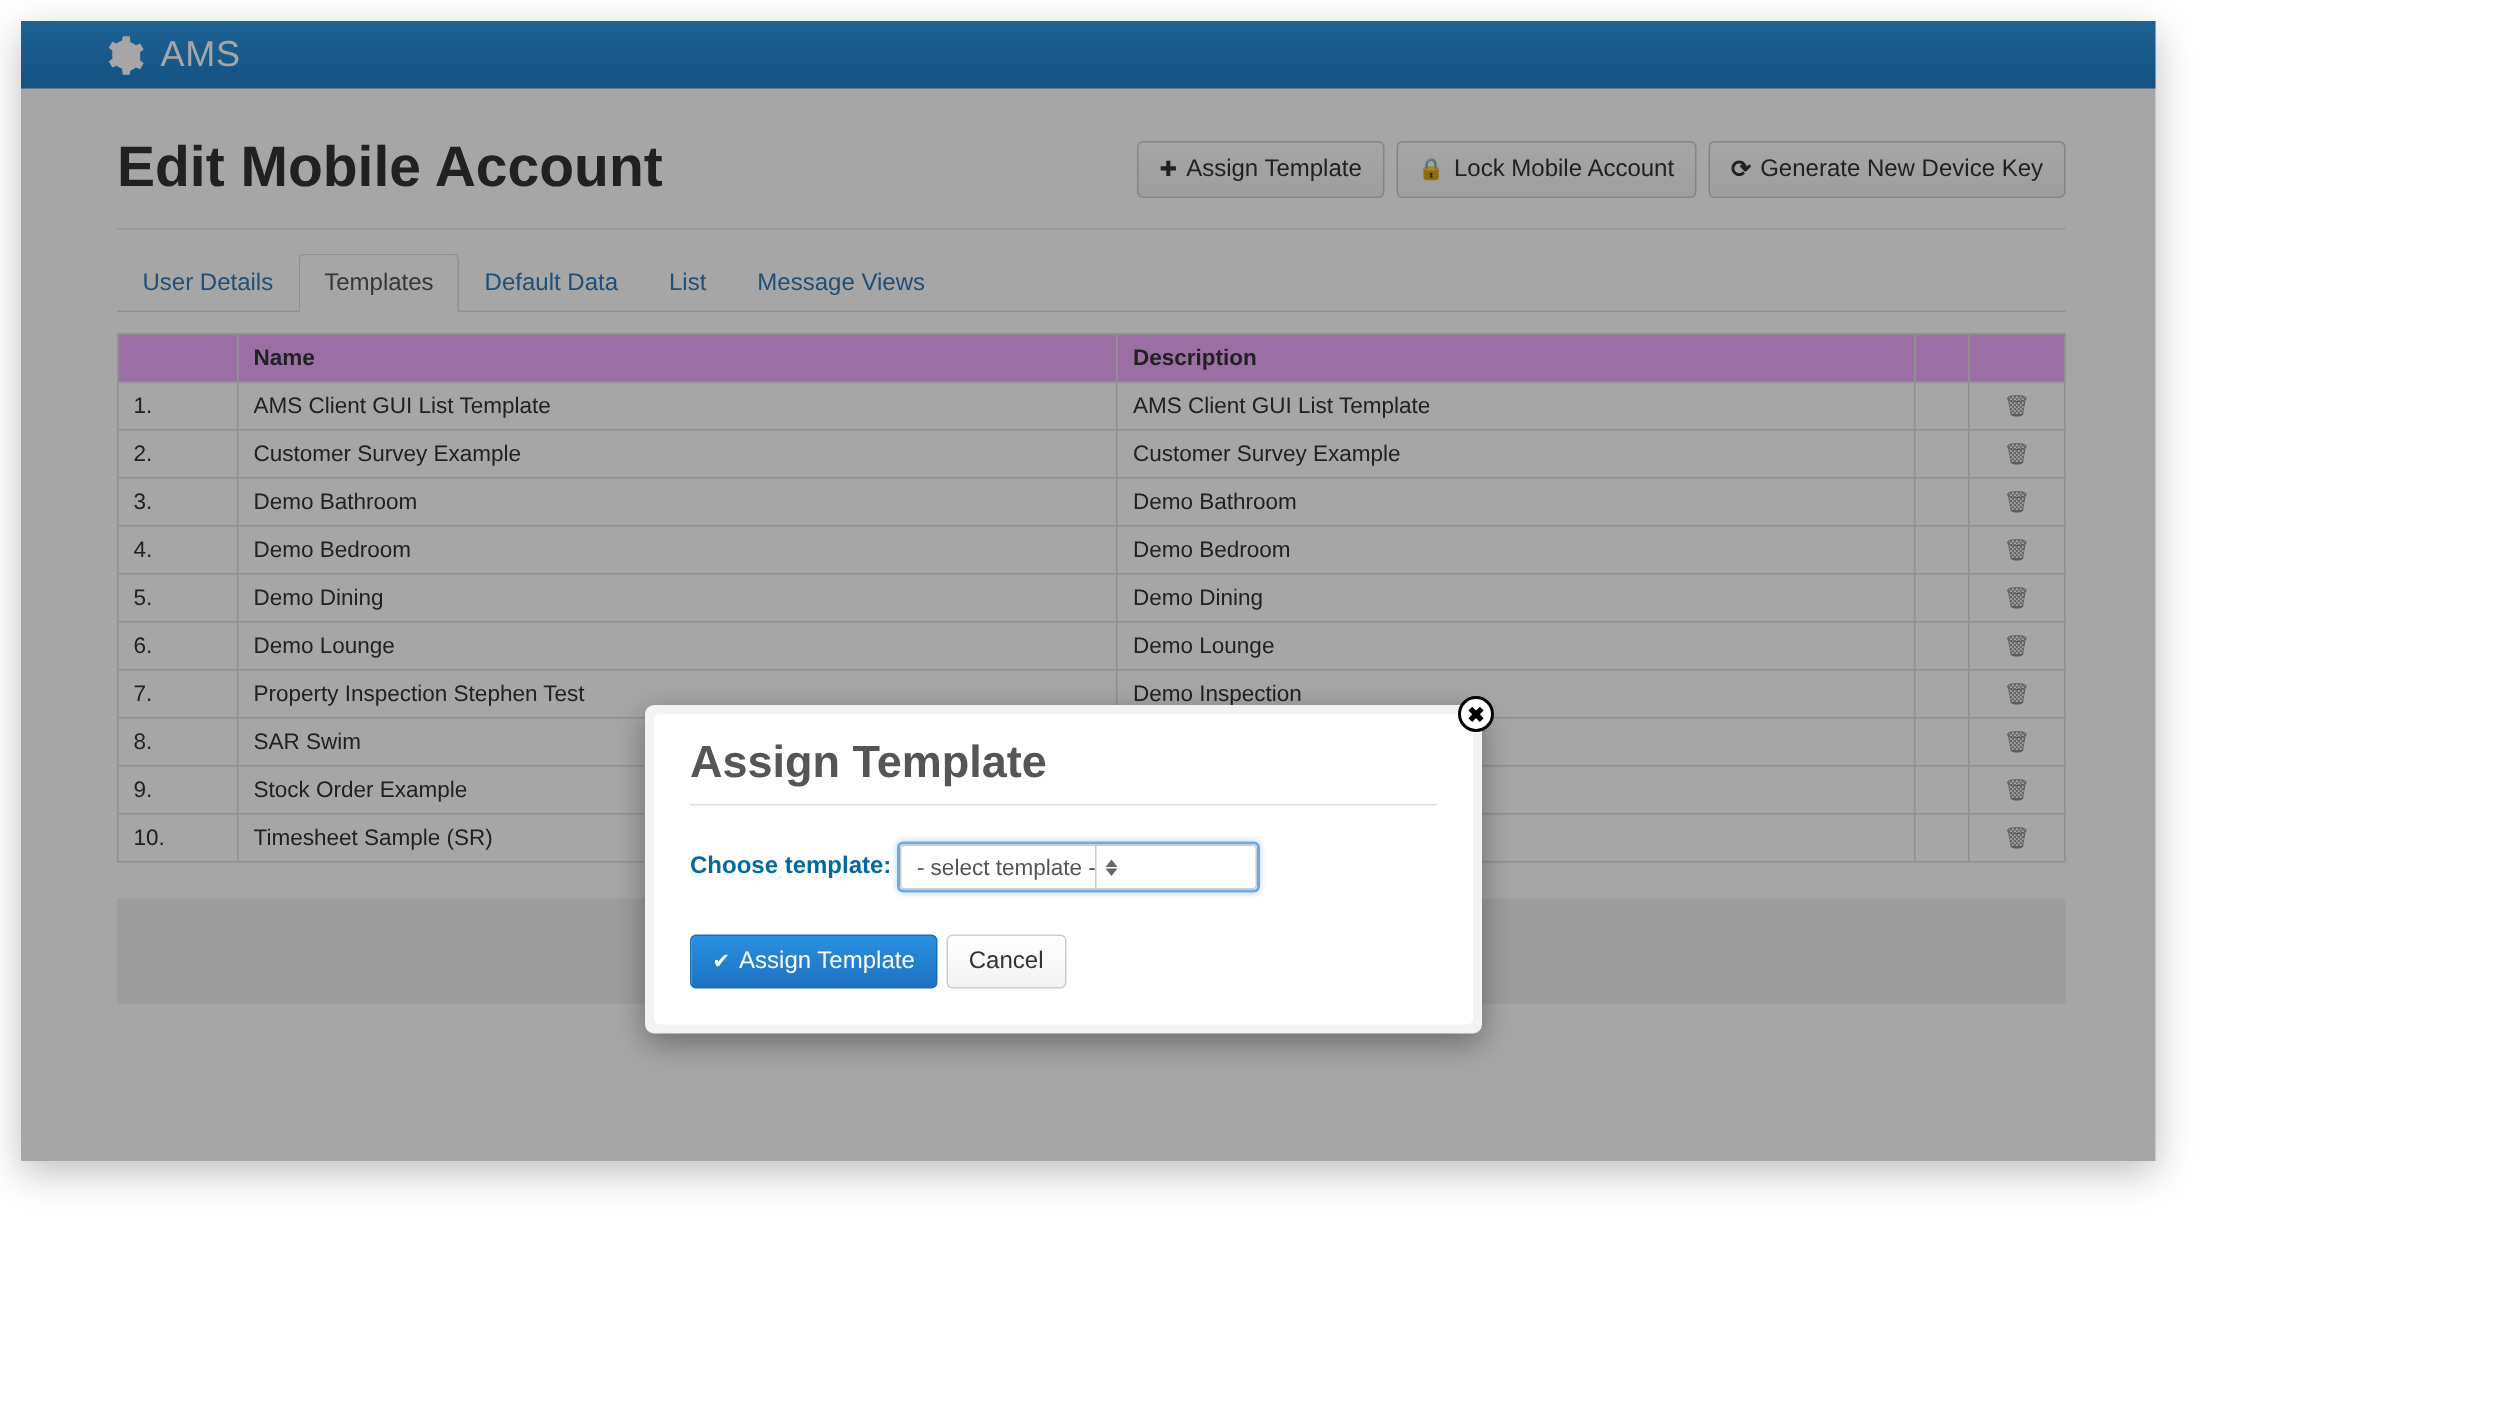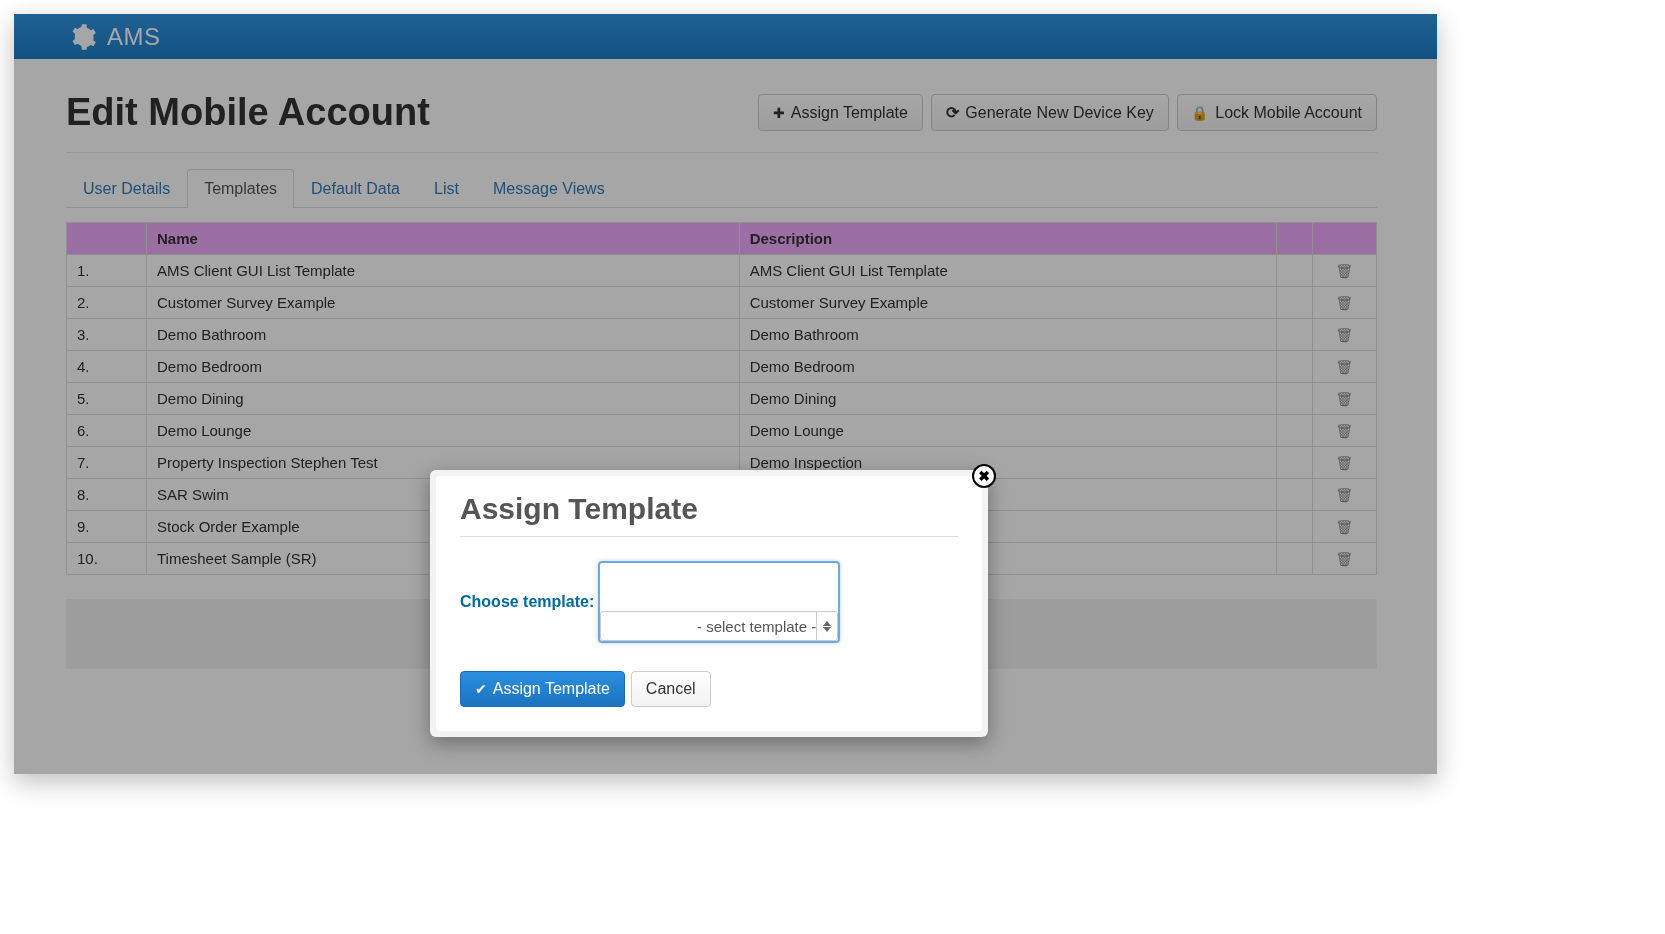--- a/index.html
+++ b/index.html
@@ -36,20 +36,21 @@
   align-items: center;
   justify-content: center;
 }
 .topbar .brand-text {
   font-size: 24px;
   font-weight: 400;
   letter-spacing: 0.5px;
 }
 .content {
   padding: 20px 60px 40px 52px;
+  margin-left: 12px;
 }
 .page-header {
   display: flex;
   justify-content: space-between;
   align-items: center;
   padding: 12px 0 18px 0;
   border-bottom: 1px solid #e7e7e7;
 }
 .page-title {
   font-size: 38px;
@@ -187,27 +188,26 @@
   border-radius: 4px;
   box-shadow: 0 0 4px rgba(72,142,210,0.4);
 }
 .select-inner {
   border: 1px solid #ccc;
   border-radius: 3px;
   height: 30px;
   width: 238px;
   display: flex;
   align-items: center;
-  justify-content: flex-end;
+  justify-content: flex-start;
   padding: 0 6px 0 10px;
   background: #fff;
   font-size: 15px;
   color: #555;
   cursor: pointer;
-  margin-top: 48px;
 }
 .select-caret {
   border-left: 1px solid #ccc;
   padding-left: 6px;
   height: 100%;
   display: flex;
   flex-direction: column;
   justify-content: center;
   gap: 1px;
 }
@@ -230,26 +230,26 @@
 
   <div class="content">
     <div class="page-header">
       <h1 class="page-title">Edit Mobile Account</h1>
       <div class="action-buttons">
         <button class="btn">
           <span class="icon-plus"></span>
           <span>Assign Template</span>
         </button>
         <button class="btn">
+          <span class="icon-lock"></span>
+          <span>Lock Mobile Account</span>
+        </button>
+        <button class="btn">
           <span class="icon-refresh"></span>
           <span>Generate New Device Key</span>
-        </button>
-        <button class="btn">
-          <span class="icon-lock"></span>
-          <span>Lock Mobile Account</span>
         </button>
       </div>
     </div>
 
     <div class="tabs" id="tabs-container">
         <div class="tab">User Details</div>
         <div class="tab active">Templates</div>
         <div class="tab">Default Data</div>
         <div class="tab">List</div>
         <div class="tab">Message Views</div>

